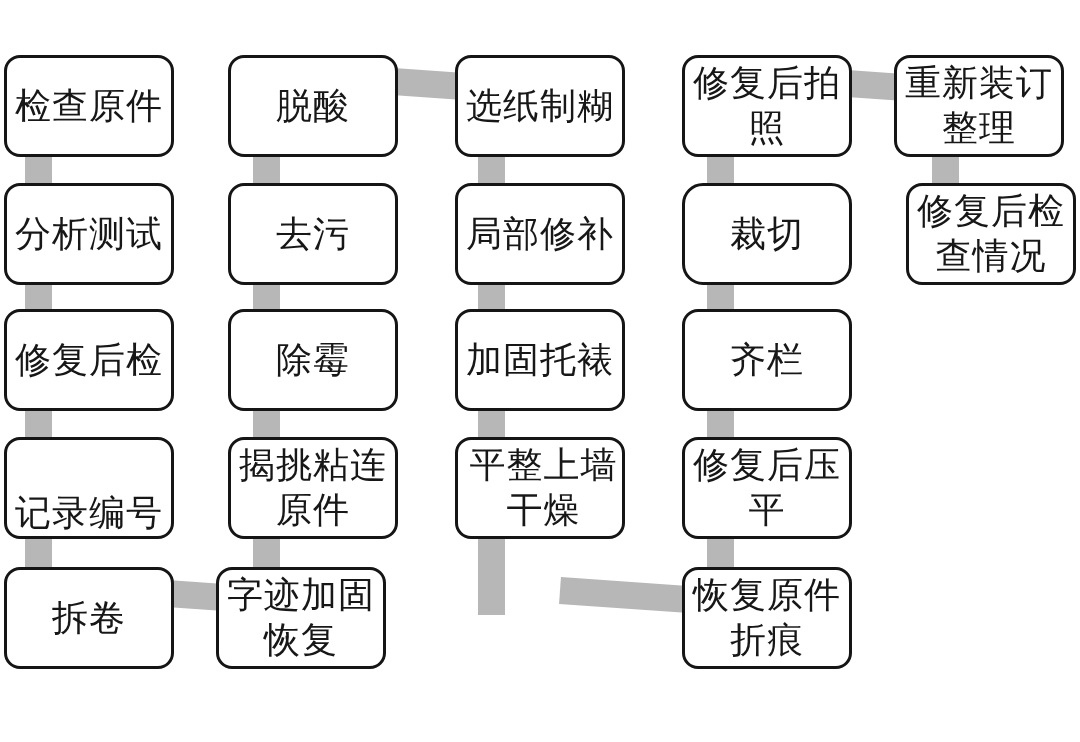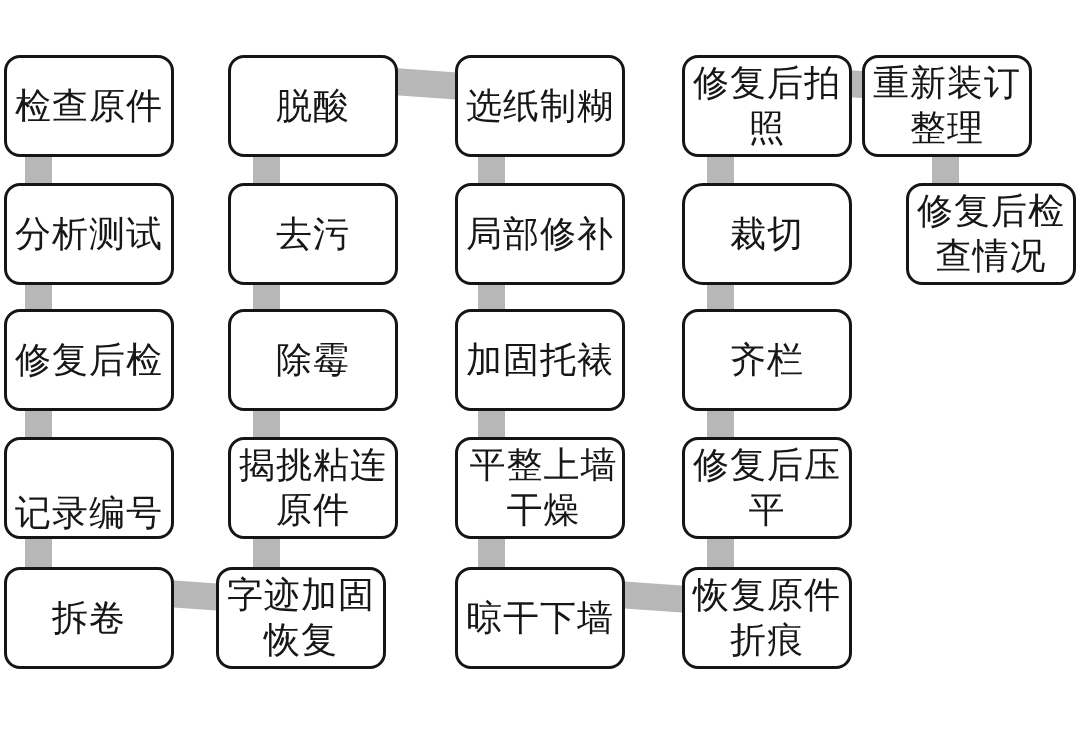--- a/index.html
+++ b/index.html
@@ -108,44 +108,41 @@
   <div class="node" style="left:455px; top:183px;">
       <span class="node-label">局部修补</span>
     </div>
   <div class="node" style="left:455px; top:309px;">
       <span class="node-label">加固托裱</span>
     </div>
   <div class="node" style="left:455px; top:437px;padding-left:7px;">
       <span class="node-label">平整上墙
 干燥</span>
     </div>
-  <div class="node" style="left:455px; top:567px;">
-      <span class="node-label">晾干下墙</span>
-    </div>
 
   <div class="node" style="left:682px; top:55px;">
       <span class="node-label">修复后拍
 照</span>
     </div>
   <div class="node" style="left:682px; top:183px;border-radius:21px;">
       <span class="node-label">裁切</span>
     </div>
   <div class="node" style="left:682px; top:309px;">
       <span class="node-label">齐栏</span>
     </div>
   <div class="node" style="left:682px; top:437px;">
       <span class="node-label">修复后压
 平</span>
     </div>
   <div class="node" style="left:682px; top:567px;">
       <span class="node-label">恢复原件
 折痕</span>
     </div>
 
-  <div class="node" style="left:862px; top:55px;">
+  <div class="node" style="left:894px; top:55px;">
       <span class="node-label">重新装订
 整理</span>
     </div>
   <div class="node" style="left:906px; top:183px;">
       <span class="node-label">修复后检
 查情况</span>
     </div>
 
 </div>
 

